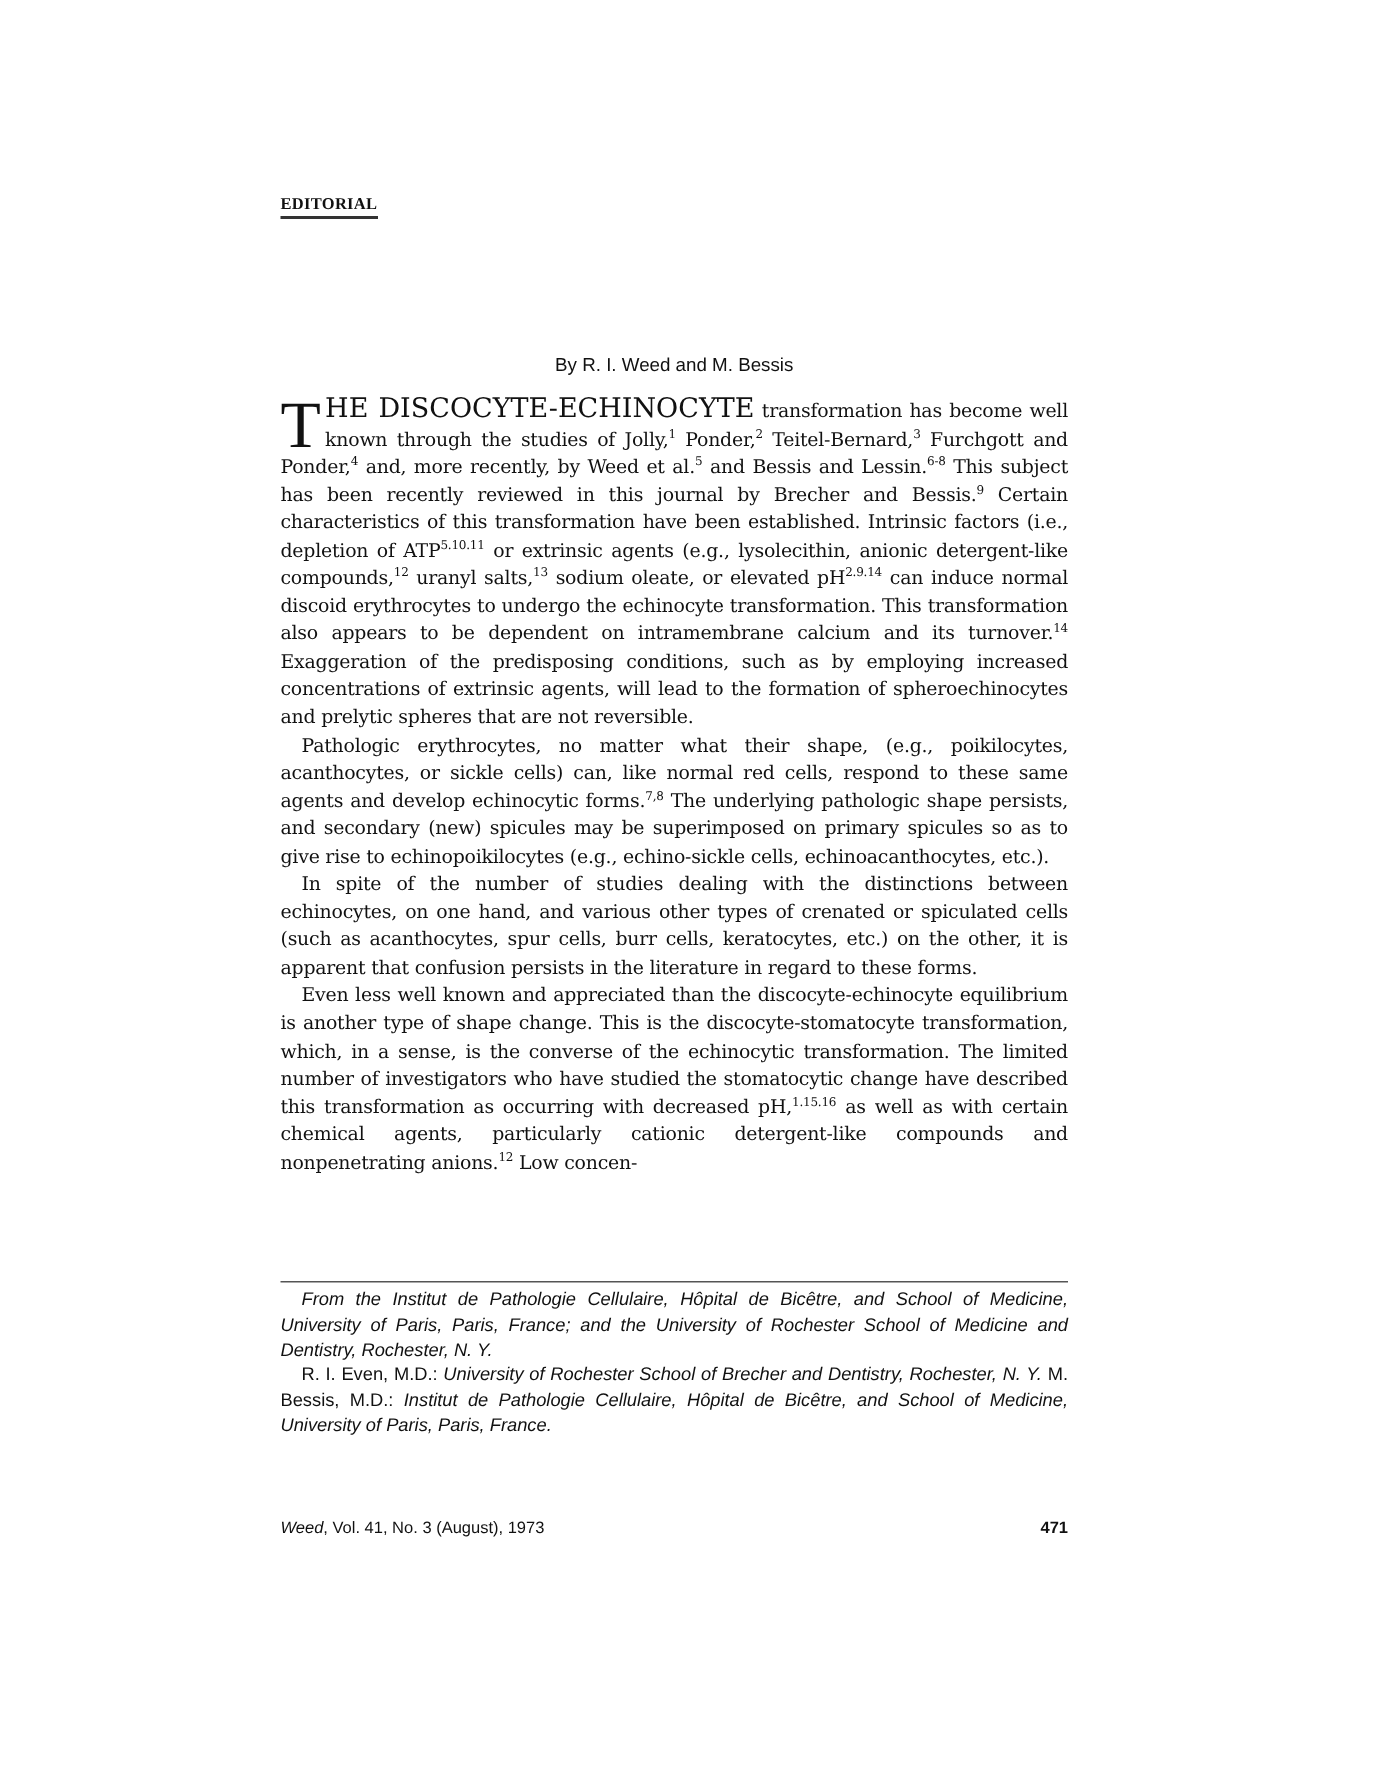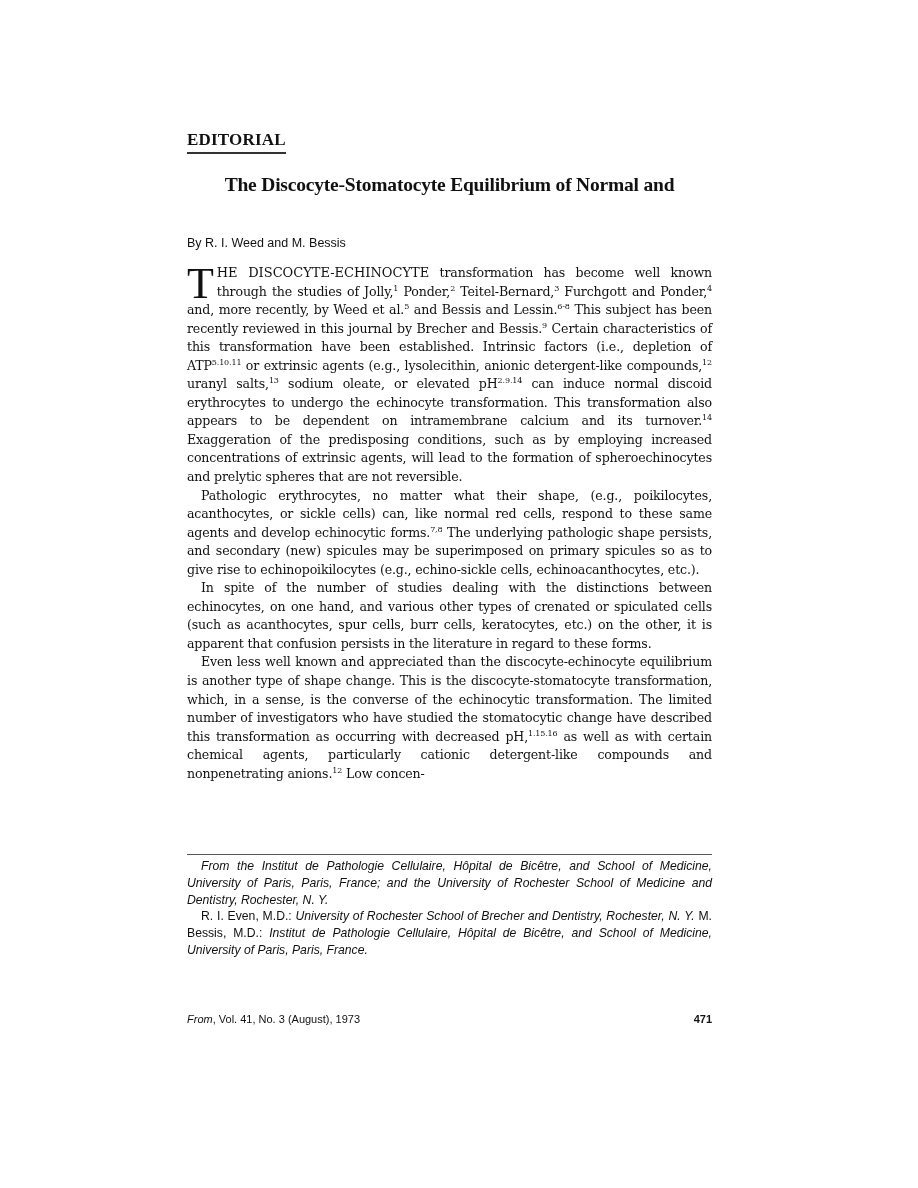--- a/index.html
+++ b/index.html
@@ -1,43 +1,43 @@
 <!DOCTYPE html>
 <html><head>
 <meta charset="utf-8">
 <style>
   html, body { margin: 0; padding: 0; background: #ffffff; }
   body { width: 918px; height: 1188px; position: relative; overflow: hidden; color: #111; }
   .page { position: absolute; left: 187px; top: 0; width: 525px; }
   .section-label {
     position: absolute; top: 130px; left: 0;
-    font-family: "Liberation Serif", serif; font-weight: bold; font-size: 17px;
+    font-family: "Liberation Serif", serif; font-weight: bold; font-size: 11px;
     letter-spacing: 0.2px; padding-bottom: 2px; border-bottom: 2px solid #333;
   }
   .title {
     position: absolute; top: 172px; left: 0; width: 525px; text-align: center;
     font-family: "Liberation Serif", serif; font-weight: bold; font-size: 19.5px;
     line-height: 25px; letter-spacing: -0.2px;
   }
   .byline {
-    position: absolute; top: 236px; left: 0; width: 525px; text-align: left;
+    position: absolute; top: 236px; left: 0; width: 525px; text-align: center;
     font-family: "Liberation Sans", sans-serif; font-size: 12.5px;
   }
   .body {
     position: absolute; top: 264px; left: 0; width: 525px;
     font-family: "DejaVu Serif", serif; font-size: 12.6px; line-height: 18.55px;
     text-align: justify; letter-spacing: -0.15px;
   }
   .body p { margin: 0; text-indent: 14px; }
   .body p.first { text-indent: 0; }
   .dropcap {
     float: left; font-family: "Liberation Serif", serif; font-size: 44px;
     line-height: 34px; margin: 3px 3px 0 0; padding: 0;
   }
-  .caps { font-size: 13px; letter-spacing: 0px; }
+  .caps { font-size: 18px; letter-spacing: 0px; }
   sup { font-size: 8px; line-height: 0; vertical-align: 5px; }
   .rule { position: absolute; top: 854px; left: 0; width: 525px; border-top: 1.5px solid #555; }
   .notes {
     position: absolute; top: 858px; left: 0; width: 525px;
     font-family: Liberation Sans, sans-serif; font-style: italic; font-size: 12.2px;
     line-height: 16.8px; text-align: justify;
   }
   .notes p { margin: 0; text-indent: 14px; }
   .notes .up { font-style: normal; }
   .footer {
@@ -48,21 +48,20 @@
   .footer .page-num { font-weight: bold; }
   .footer i { font-style: italic; }
 </style>
 </head>
 <body>
 
 <div class="page">
   <div class="section-label">EDITORIAL</div>
 
   <div class="title">
-    <div>The Discocyte-Stomatocyte Equilibrium of Normal and</div>
   </div>
 
   <div class="byline">By R. I. Weed and M. Bessis</div>
 
   <div class="body">
     <p class="first"><span class="dropcap">T</span><span class="caps">HE DISCOCYTE-ECHINOCYTE</span><span> transformation has become well known through the studies of Jolly,</span><sup>1</sup><span> Ponder,</span><sup>2</sup><span> Teitel-Bernard,</span><sup>3</sup><span> Furchgott and Ponder,</span><sup>4</sup><span> and, more recently, by Weed et al.</span><sup>5</sup><span> and Bessis and Lessin.</span><sup>6-8</sup><span> This subject has been recently reviewed in this journal by Brecher and Bessis.</span><sup>9</sup><span> Certain characteristics of this transformation have been established. Intrinsic factors (i.e., depletion of ATP</span><sup>5.10.11</sup><span> or extrinsic agents (e.g., lysolecithin, anionic detergent-like compounds,</span><sup>12</sup><span> uranyl salts,</span><sup>13</sup><span> sodium oleate, or elevated pH</span><sup>2.9.14</sup><span> can induce normal discoid erythrocytes to undergo the echinocyte transformation. This transformation also appears to be dependent on intramembrane calcium and its turnover.</span><sup>14</sup><span> Exaggeration of the predisposing conditions, such as by employing increased concentrations of extrinsic agents, will lead to the formation of spheroechinocytes and prelytic spheres that are not reversible.</span></p>
 
     <p><span>Pathologic erythrocytes, no matter what their shape, (e.g., poikilocytes, acanthocytes, or sickle cells) can, like normal red cells, respond to these same agents and develop echinocytic forms.</span><sup>7,8</sup><span> The underlying pathologic shape persists, and secondary (new) spicules may be superimposed on primary spicules so as to give rise to echinopoikilocytes (e.g., echino-sickle cells, echinoacanthocytes, etc.).</span></p>
 
     <p>In spite of the number of studies dealing with the distinctions between echinocytes, on one hand, and various other types of crenated or spiculated cells (such as acanthocytes, spur cells, burr cells, keratocytes, etc.) on the other, it is apparent that confusion persists in the literature in regard to these forms.</p>
@@ -71,16 +70,16 @@
   </div>
 
   <div class="rule"></div>
 
   <div class="notes">
     <p>From the Institut de Pathologie Cellulaire, Hôpital de Bicêtre, and School of Medicine, University of Paris, Paris, France; and the University of Rochester School of Medicine and Dentistry, Rochester, N. Y.</p>
     <p><span class="up">R. I. Even, M.D.:</span><span> University of Rochester School of Brecher and Dentistry, Rochester, N. Y. </span><span class="up">M. Bessis, M.D.:</span><span> Institut de Pathologie Cellulaire, Hôpital de Bicêtre, and School of Medicine, University of Paris, Paris, France.</span></p>
   </div>
 
   <div class="footer">
-    <span><i>From</i><span>, Vol. 41, No. 3 (August), 1973</span></span>
+    <span><i>Weed</i><span>, Vol. 41, No. 3 (August), 1973</span></span>
     <span class="page-num">471</span>
   </div>
 </div>
 
 </body></html>

